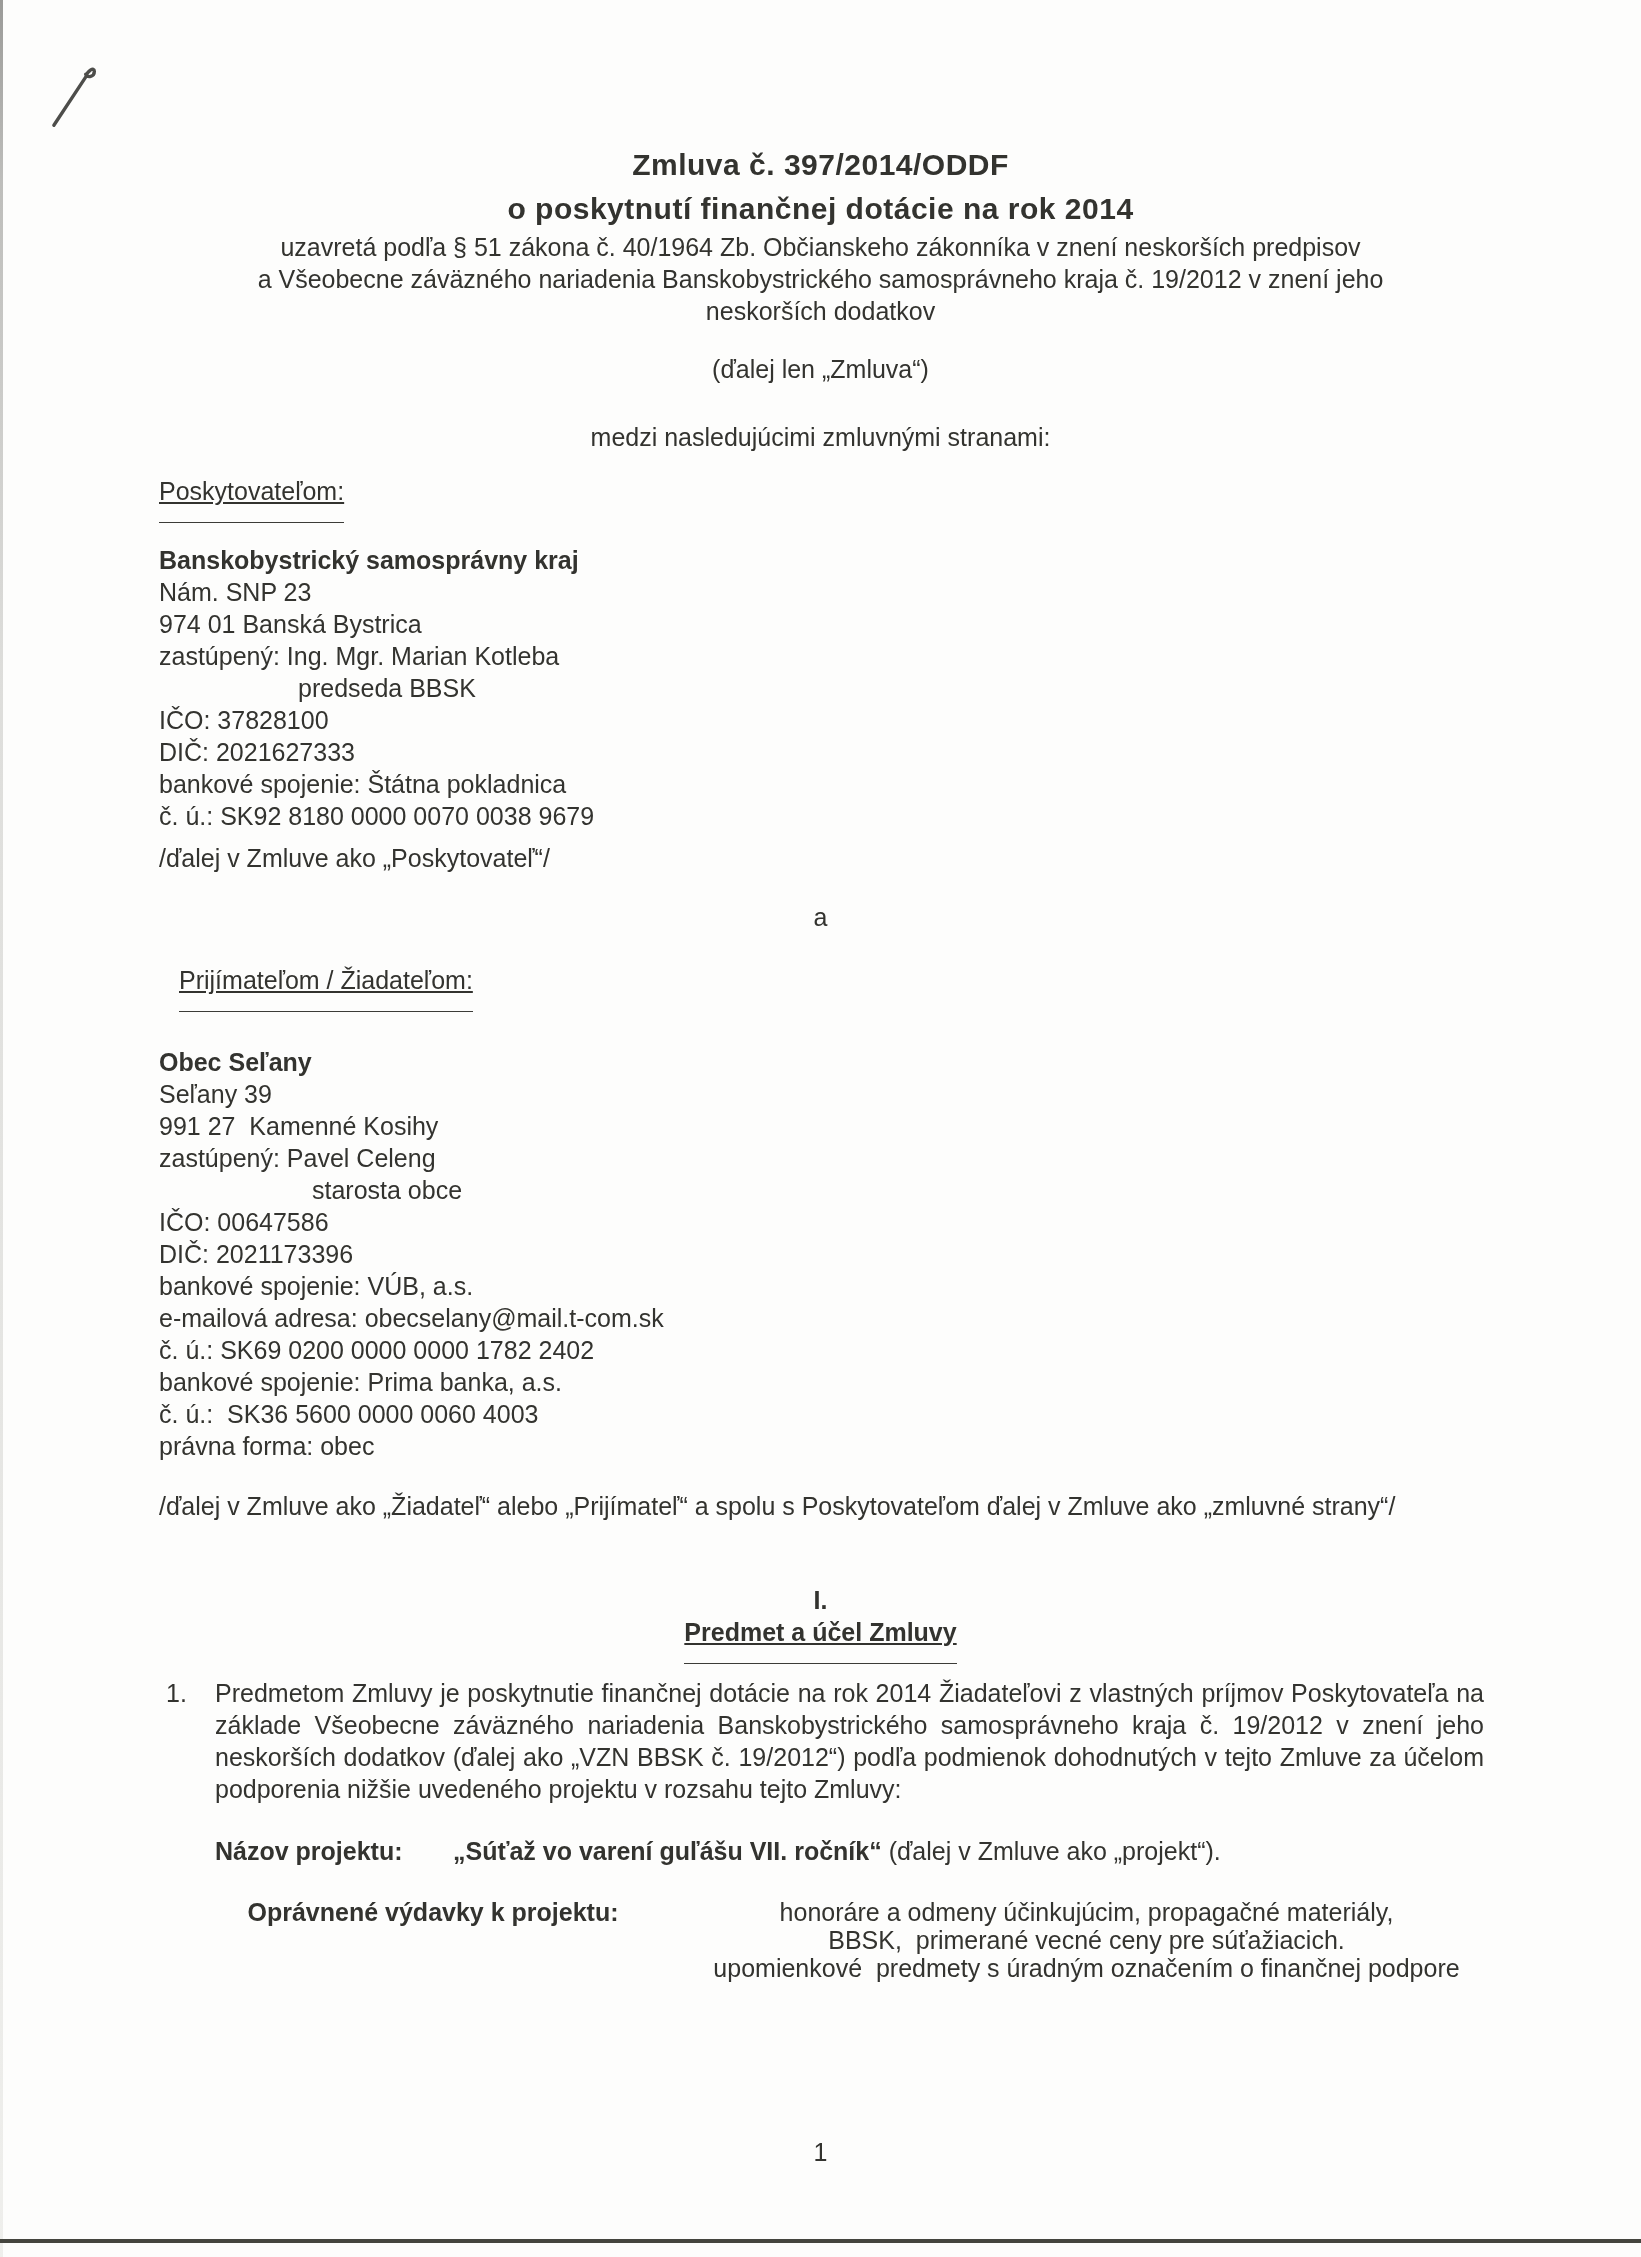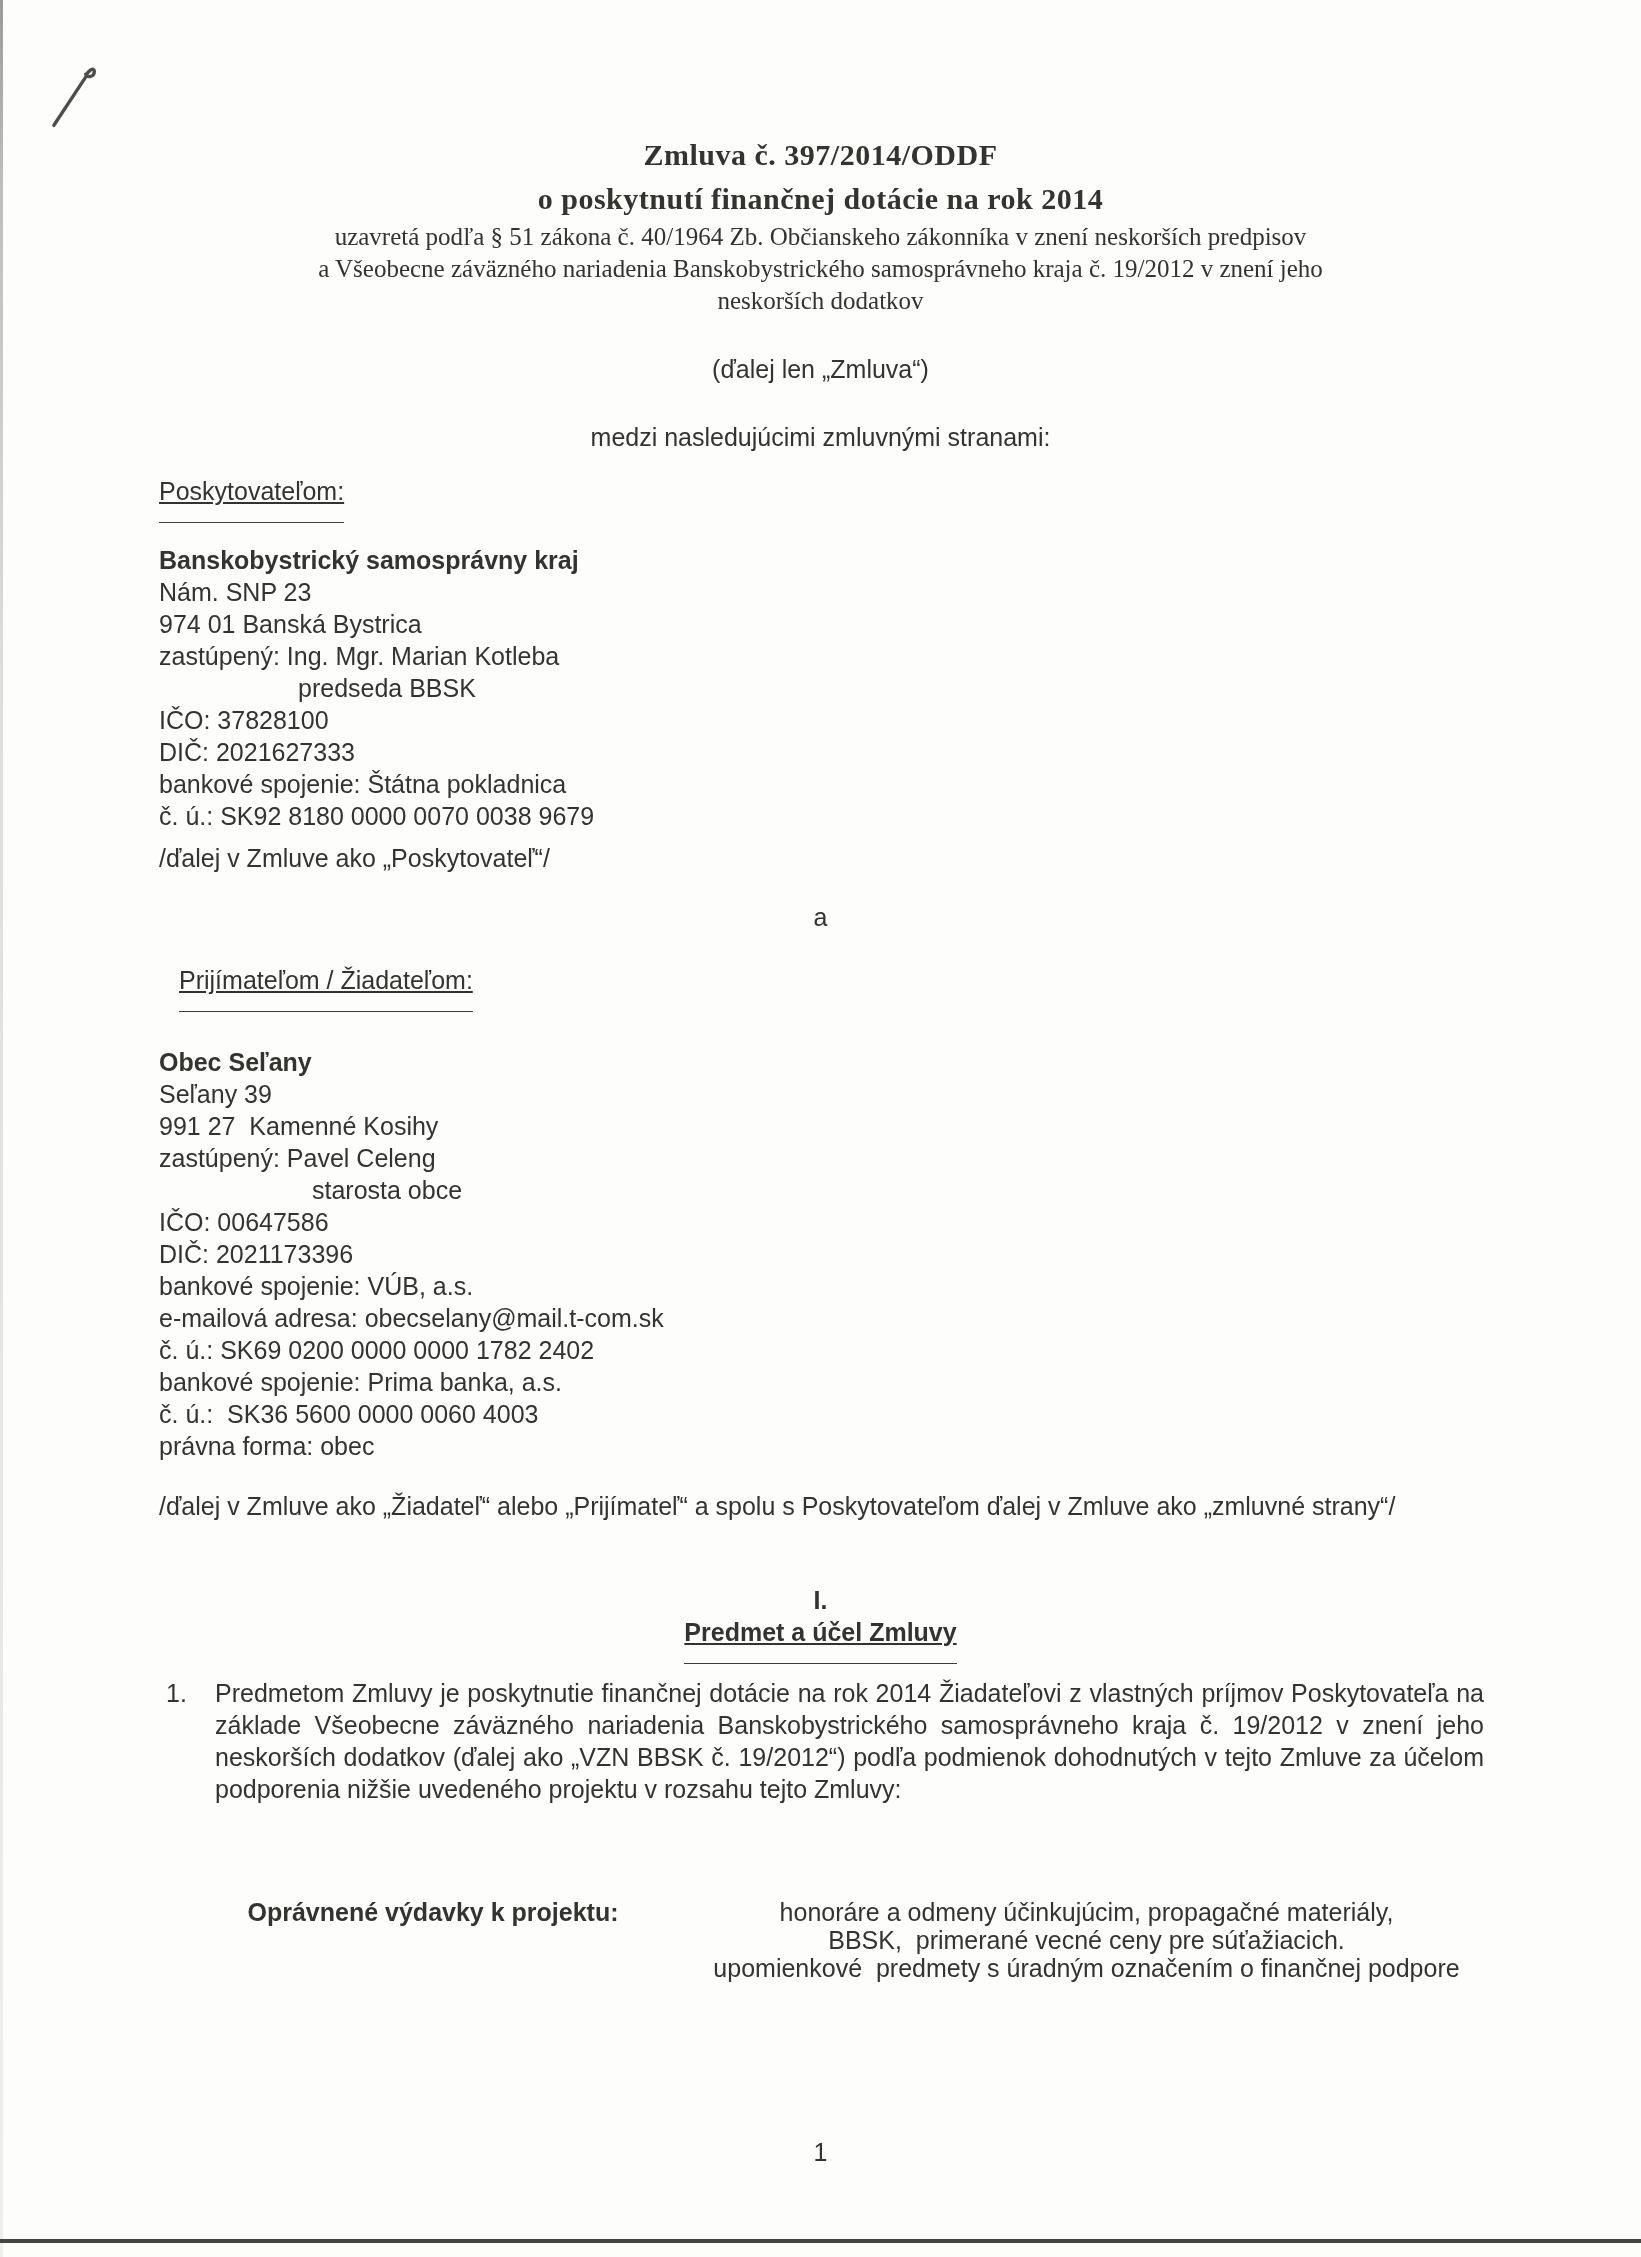--- a/index.html
+++ b/index.html
@@ -37,21 +37,21 @@
 <body>
 
 <div class="sheet">
 
   <div class="abs scan-left-edge"></div>
   <div class="abs scan-bottom-line"></div>
   <svg class="abs" style="left:43px;top:54px;" width="68" height="79" viewBox="0 0 70 82">
     <path d="M 11 74 L 44 24 C 46 17 53 13 53 18 C 53 24 46 25 44 21" fill="none" stroke="#4d4d4a" stroke-width="3.5" stroke-linecap="round"></path>
   </svg>
 
-  <div class="abs ctr" style="top:133px;font-family:Liberation Serif, serif;">
+  <div class="abs ctr" style="top:143px;">
     <div class="title-txt">Zmluva č. 397/2014/ODDF</div>
     <div class="title-txt">o poskytnutí finančnej dotácie na rok 2014</div>
     <div class="body-txt pw">uzavretá podľa § 51 zákona č. 40/1964 Zb. Občianskeho zákonníka v znení neskorších predpisov</div>
     <div class="body-txt pw">a Všeobecne záväzného nariadenia Banskobystrického samosprávneho kraja č. 19/2012 v znení jeho</div>
     <div class="body-txt pw">neskorších dodatkov</div>
   </div>
 
   <div class="abs ctr body-txt" style="top:353px;">(ďalej len „Zmluva“)</div>
 
   <div class="abs ctr body-txt" style="top:421px;">medzi nasledujúcimi zmluvnými stranami:</div>
@@ -99,20 +99,24 @@
   <div class="abs body-txt just pw" style="top:1490px;left:159px;width:1299px;">/ďalej v Zmluve ako „Žiadateľ“ alebo „Prijímateľ“ a spolu s Poskytovateľom ďalej v Zmluve ako „zmluvné strany“/</div>
 
   <div class="abs ctr body-txt" style="top:1584px;">
     <div class="bold">I.</div>
     <div><span class="bold uline">Predmet a účel Zmluvy</span></div>
   </div>
 
   <div class="abs body-txt" style="top:1677px;left:166px;width:39px;">1.</div>
   <div class="abs body-txt just pw" style="top:1677px;left:215px;width:1269px;">Predmetom Zmluvy je poskytnutie finančnej dotácie na rok 2014 Žiadateľovi z vlastných príjmov Poskytovateľa na základe Všeobecne záväzného nariadenia Banskobystrického samosprávneho kraja č. 19/2012 v znení jeho neskorších dodatkov (ďalej ako „VZN BBSK č. 19/2012“) podľa podmienok dohodnutých v tejto Zmluve za účelom podporenia nižšie uvedeného projektu v rozsahu tejto Zmluvy:</div>
 
+  <div class="abs body-txt" style="top:1835px;left:215px;width:1274px;">
+    <span class="bold label-col">Názov projektu:</span><span class="bold">„Súťaž vo varení guľášu VII. ročník“</span>
+    <span>(ďalej v Zmluve ako „projekt“).</span>
+  </div>
 
   <div class="abs body-txt sm-lh bold" style="top:1898px;left:215px;width:436px;">Oprávnené výdavky k projektu:</div>
   <div class="abs body-txt sm-lh" style="top:1898px;left:652px;width:869px;">
     <div class="pw">honoráre a odmeny účinkujúcim, propagačné materiály,</div>
     <div class="pw">BBSK,  primerané vecné ceny pre súťažiacich.</div>
     <div class="pw">upomienkové  predmety s úradným označením o finančnej podpore</div>
   </div>
 
   <div class="abs ctr body-txt" style="top:2136px;">1</div>
 

